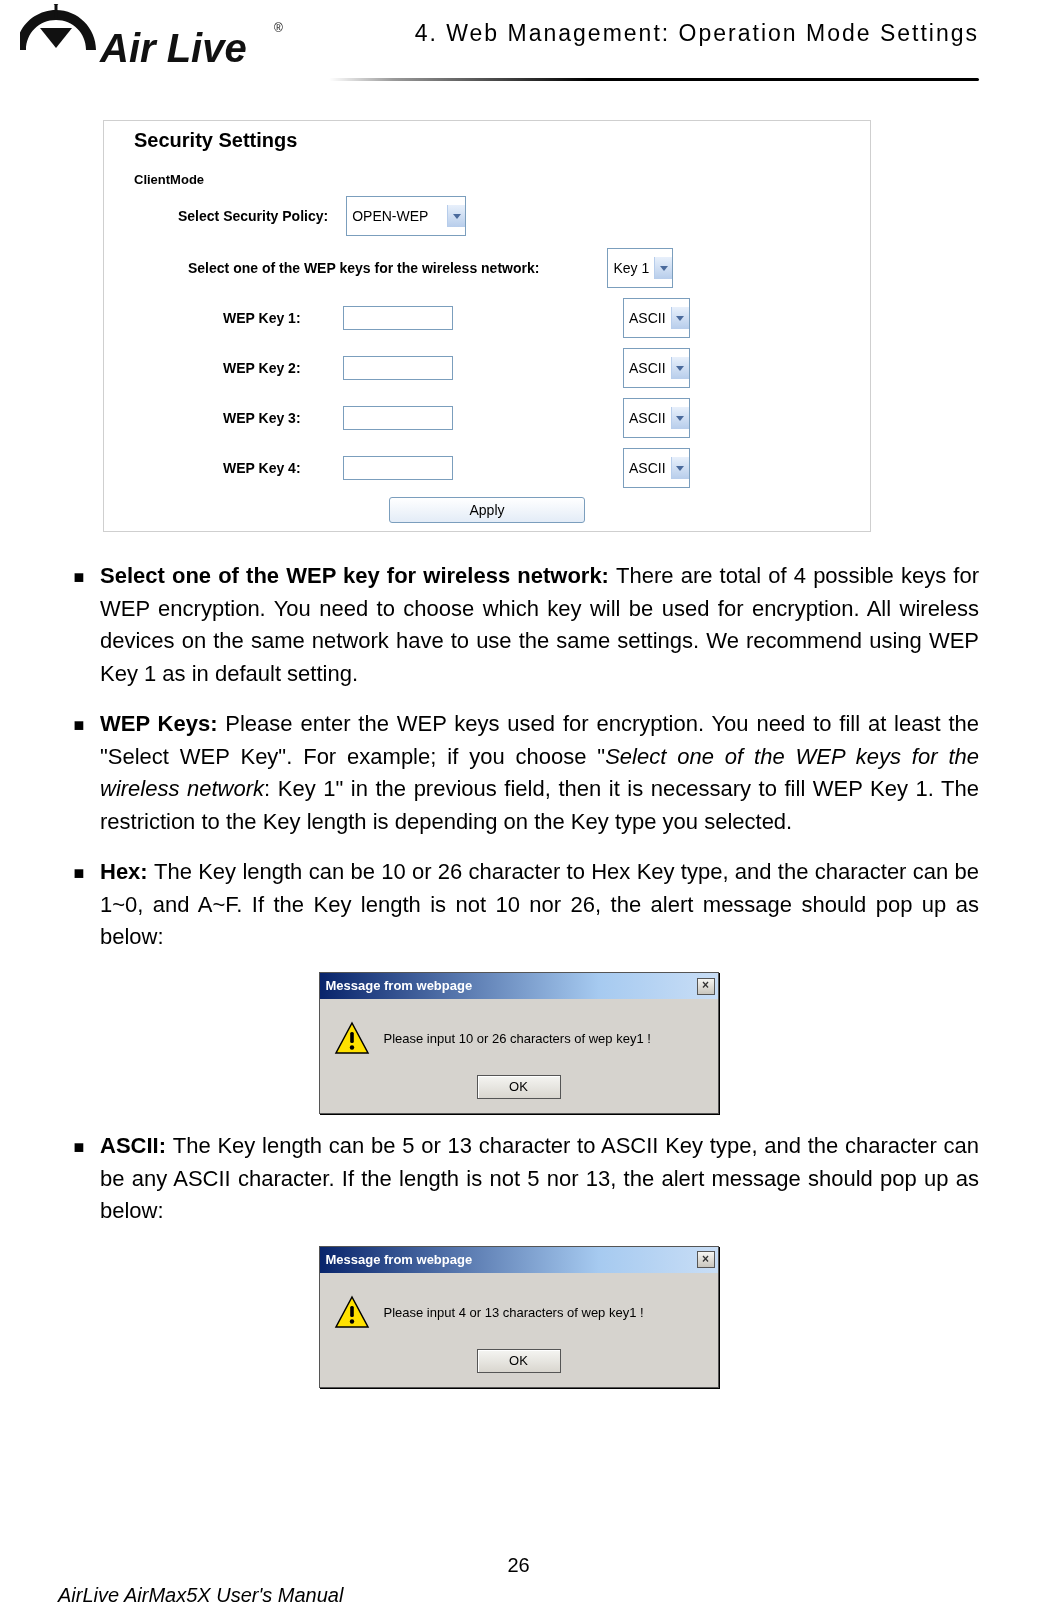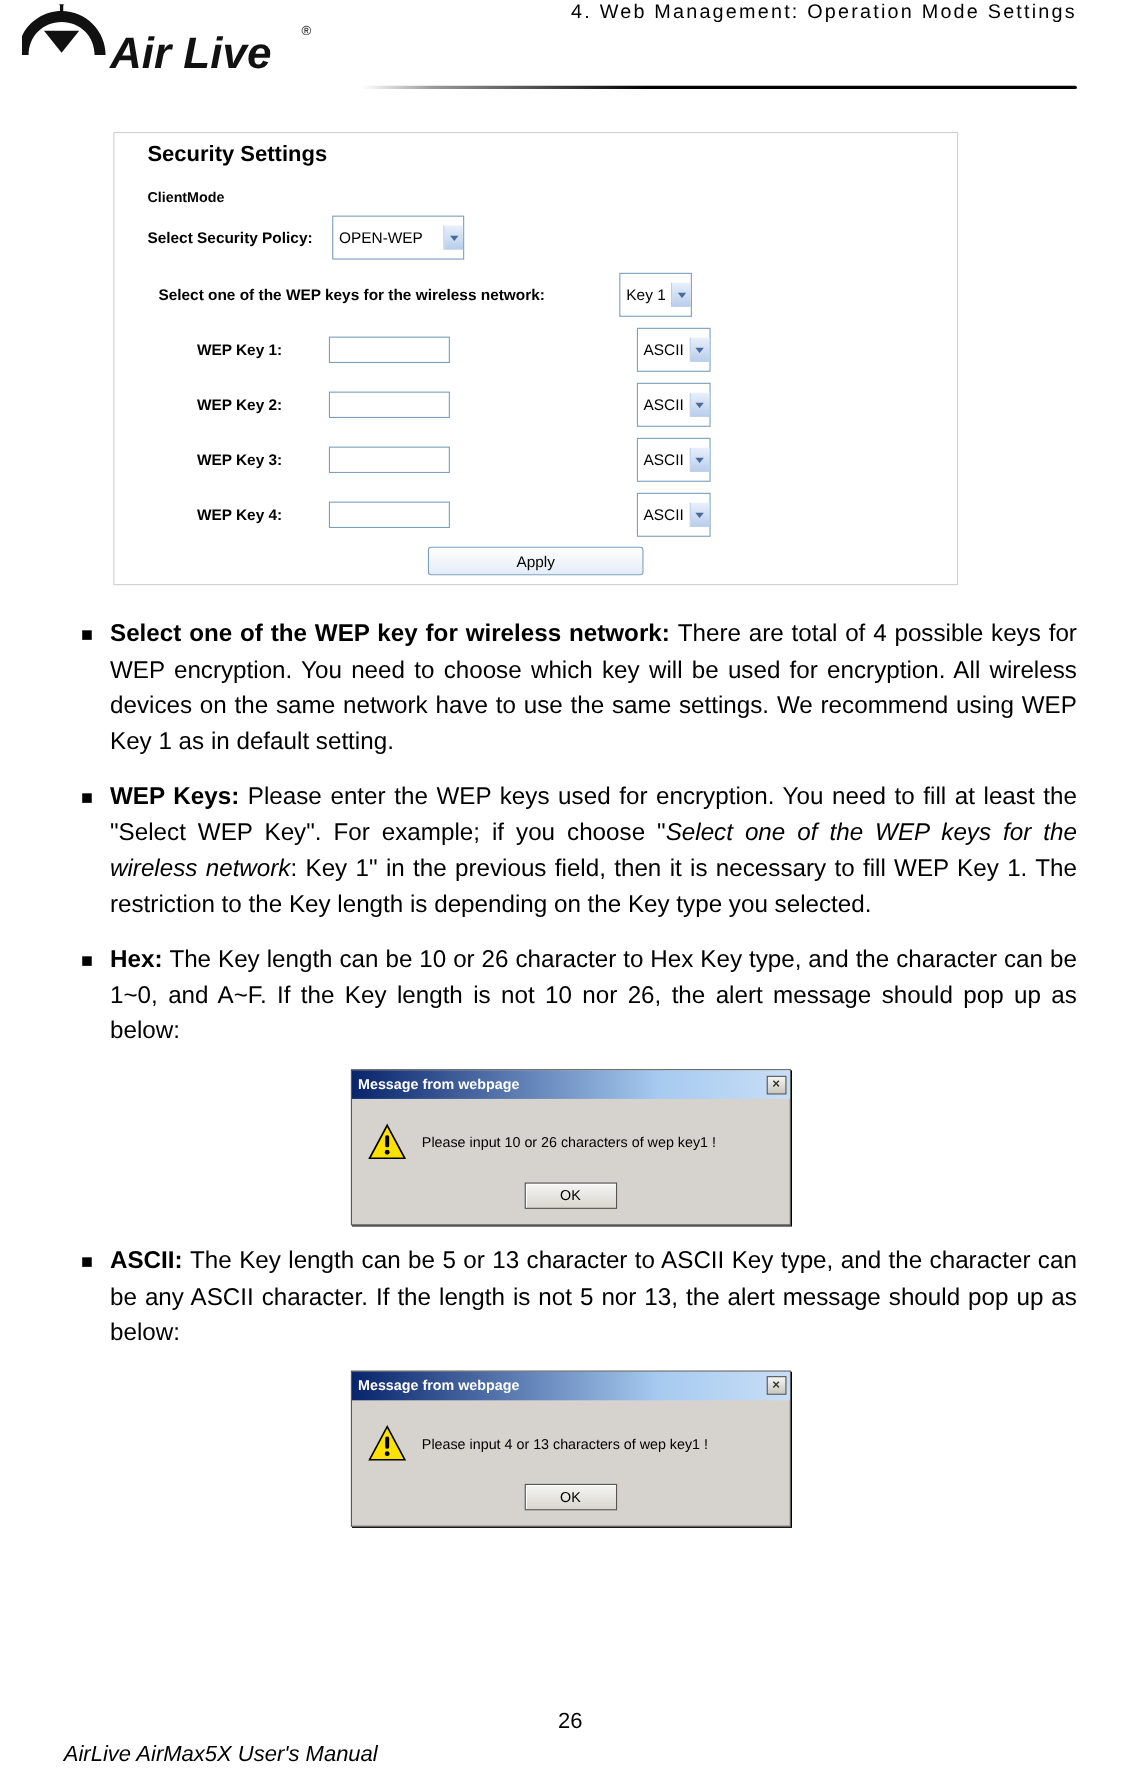--- a/index.html
+++ b/index.html
@@ -13,22 +13,22 @@
   .page {
     width: 1037px;
     min-height: 1619px;
     padding: 0 58px 40px 58px;
     position: relative;
   }
   .header-area { position: relative; height: 110px; margin-bottom: 0; }
   .header-text {
     position: absolute;
     right: 0;
-    top: 0;
-    font-size: 18px;
+    top: 20px;
+    font-size: 23px;
     letter-spacing: 2px;
     color: #000;
   }
   .logo-wrap {
     position: absolute;
     left: -38px;
     top: 4px;
     width: 270px;
     height: 90px;
   }
@@ -56,21 +56,21 @@
     font-weight: bold;
     color: #000;
     padding: 4px 0 20px 30px;
   }
   .sec-row {
     display: flex;
     align-items: center;
     padding: 1px 0;
     font-size: 14px;
   }
-  .lbl { font-weight: bold; padding-right: 8px; }
+  .lbl { font-weight: bold; padding-right: 8px; margin-left: 44px; }
   .client-mode { padding-left: 30px; font-weight: bold; font-size: 13px; margin-bottom: 8px; }
   .policy-row { padding-left: 30px; margin-bottom: 10px; }
   .sel-one-row { padding-left: 40px; margin-bottom: 8px; }
   .key-row { padding-left: 75px; margin-bottom: 8px; }
   .key-row .lbl { width: 120px; display:inline-block; }
   .sel-one-row .lbl { margin-right: 60px; }
   .win-select {
     display: inline-flex;
     align-items: center;
     height: 40px;

